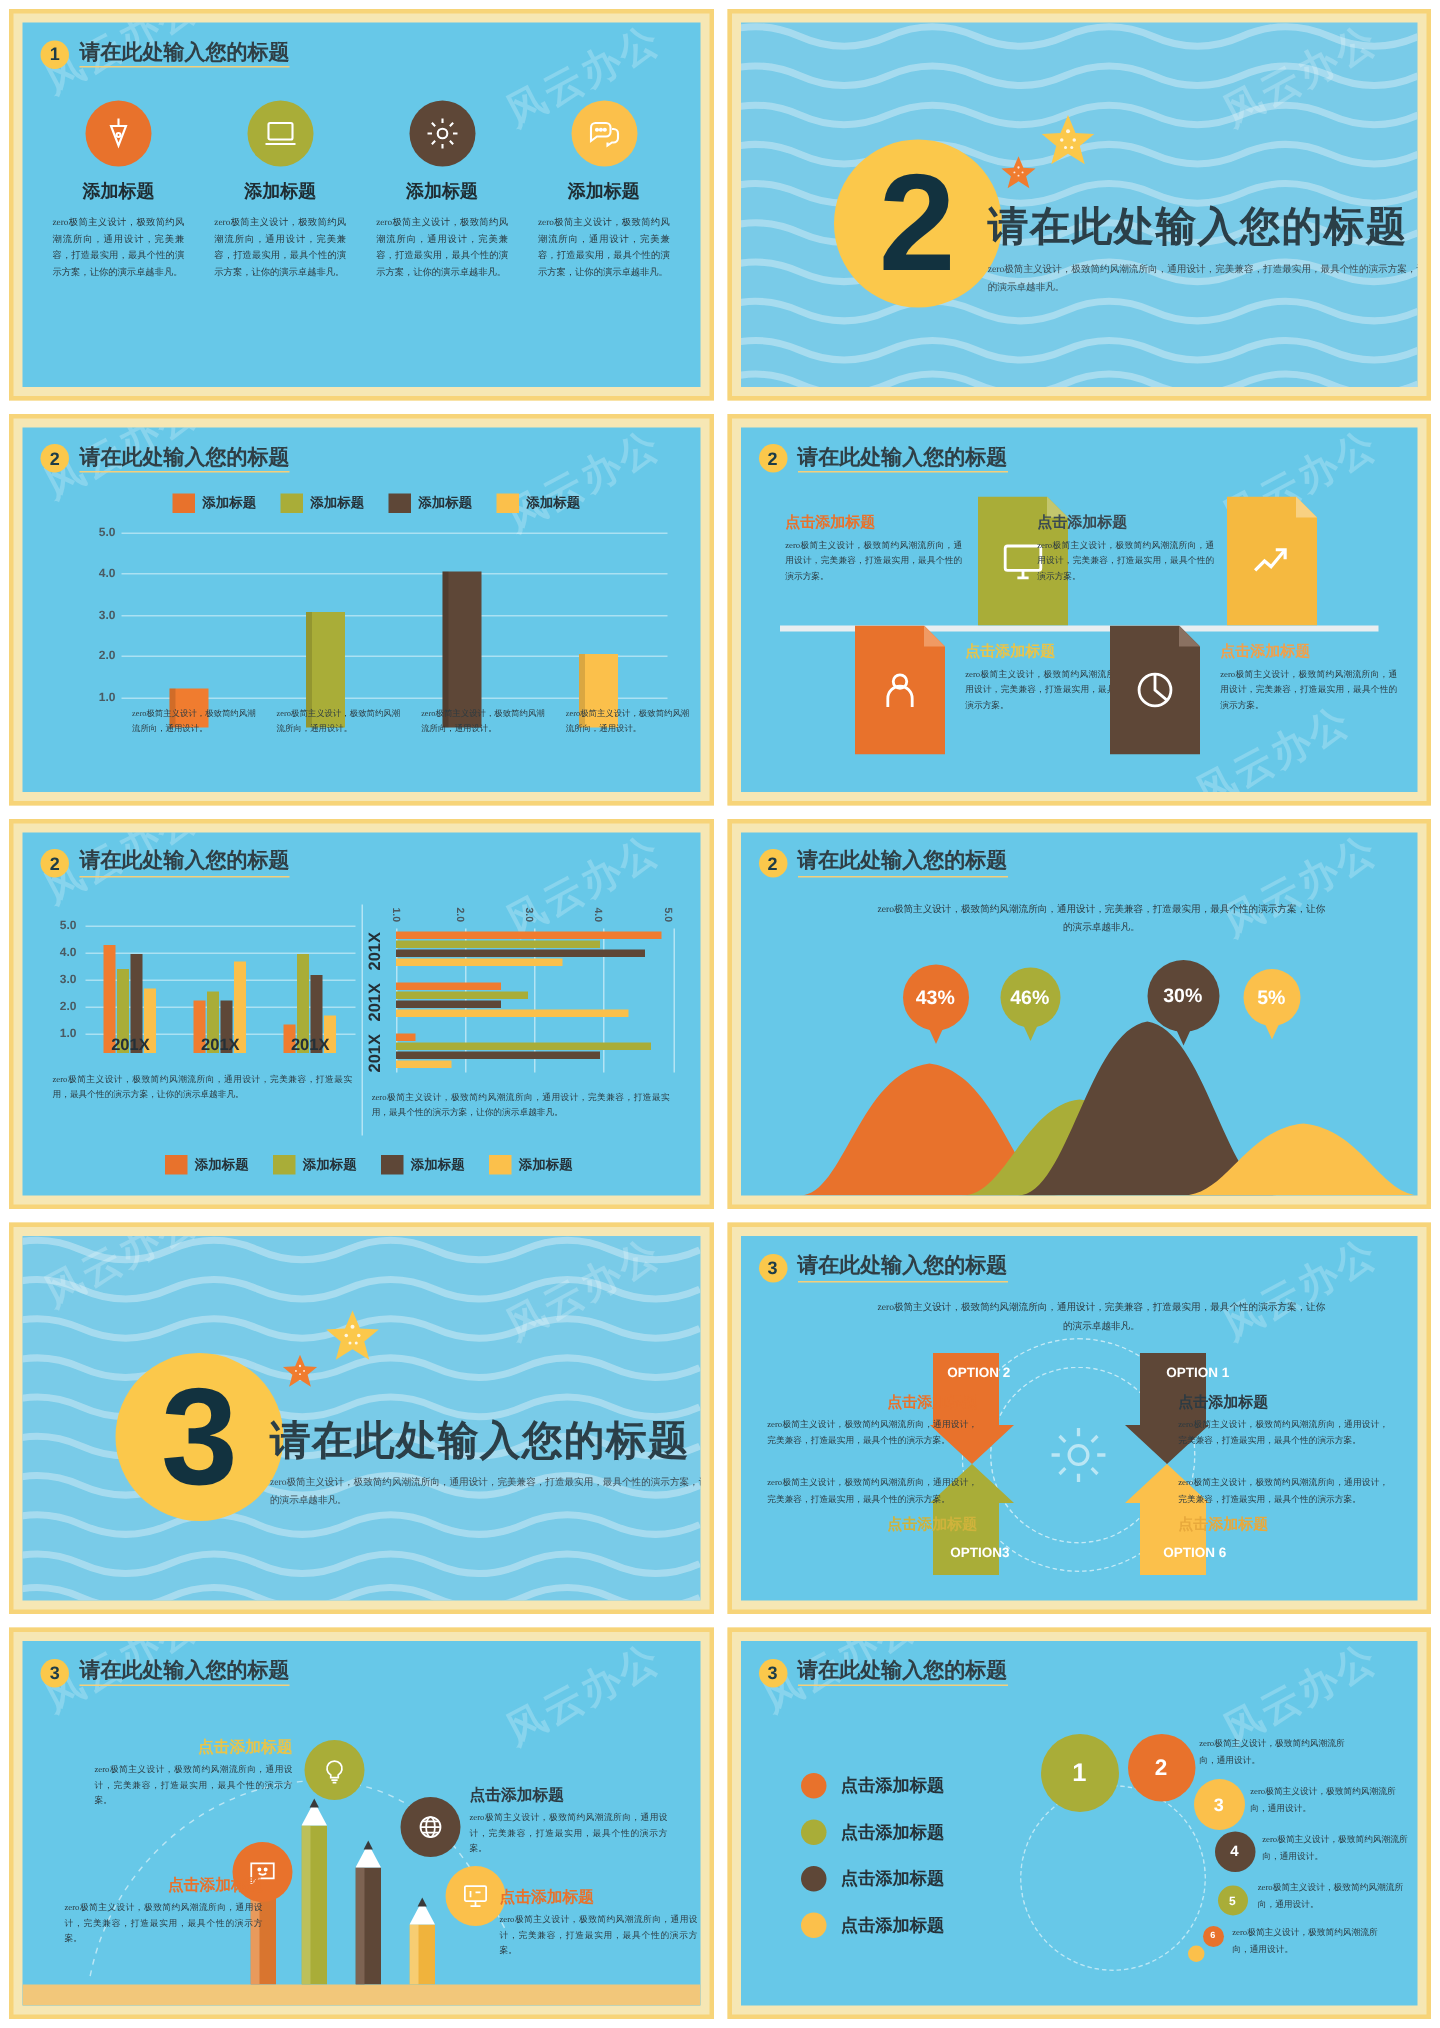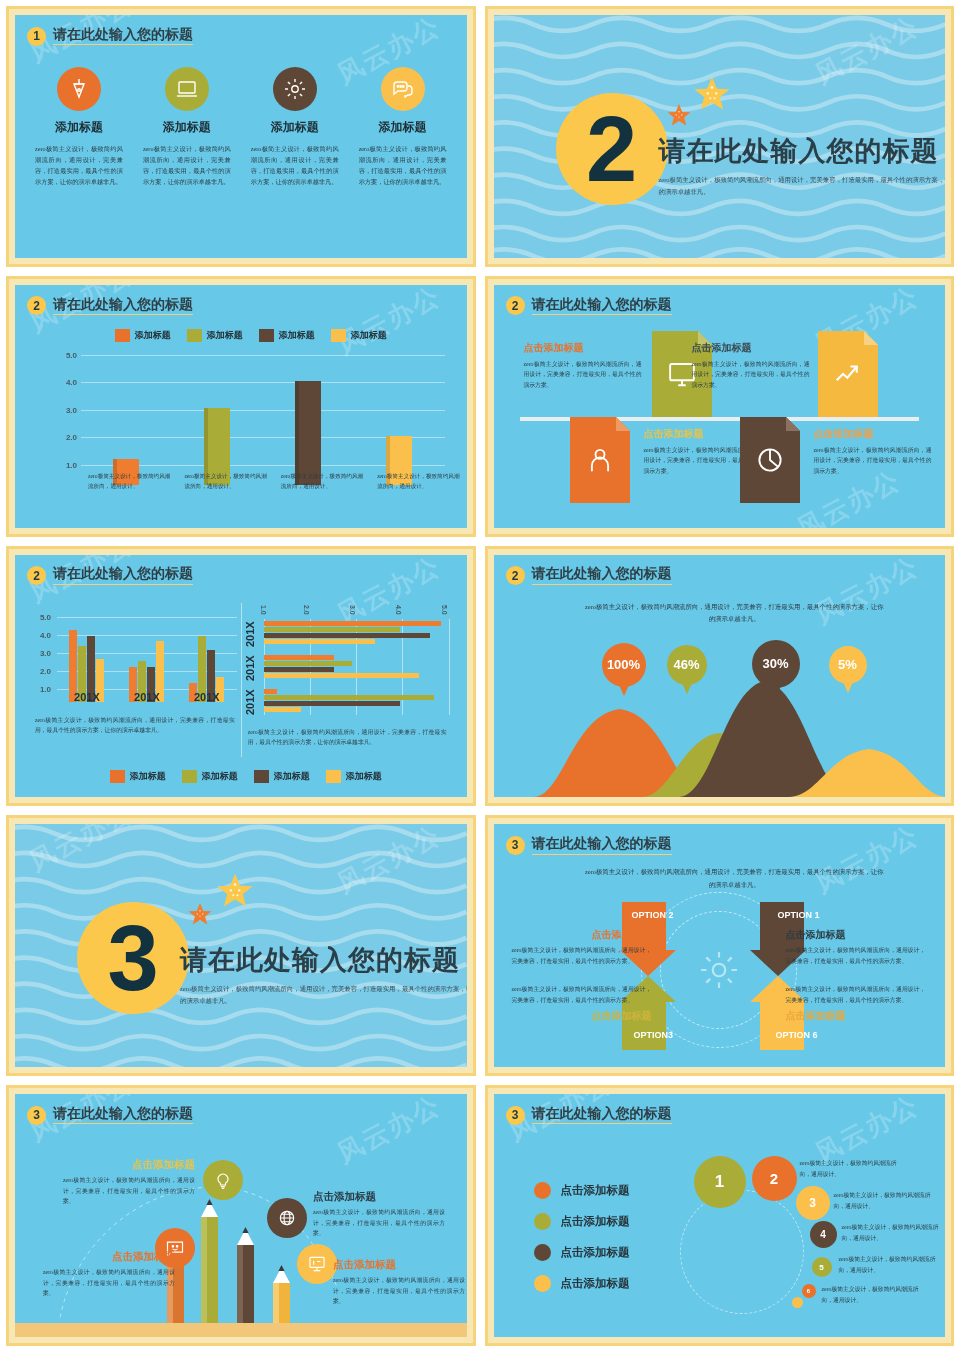--- a/index.html
+++ b/index.html
@@ -554,26 +554,26 @@
 <div class="slide">
  <div class="inner">
   <div class="wm b">风云办公</div>
   <div class="hdr">
     <div class="badge">2</div>
     <div class="htxt">请在此处输入您的标题</div>
   </div>
   <div class="mdesc">zero极简主义设计，极致简约风潮流所向，通用设计，完美兼容，打造最实用，最具个性的演示方案，让你的演示卓越非凡。</div>
 
   <div class="pin" style="left:108px; top:88px; background:#e8722c; color:#e8722c;">
-    <span style="color:#fff">100%</span>
+    <span style="color:#fff">43%</span>
   </div>
   <div class="pin" style="left:173px; top:90px; background:#a9ad38; color:#a9ad38; width:40px; height:40px;">
     <span style="color:#fff">46%</span>
   </div>
-  <div class="pin" style="left:258px; top:85px; background:#5e4737; color:#5e4737; width:48px; height:48px;">
+  <div class="pin" style="left:271px; top:85px; background:#5e4737; color:#5e4737; width:48px; height:48px;">
     <span style="color:#fff">30%</span>
   </div>
   <div class="pin" style="left:335px; top:91px; background:#fbc04b; color:#fbc04b; width:38px; height:38px;">
     <span style="color:#fff">5%</span>
   </div>
 
   <div class="mtn">
     <svg viewBox="0 0 460 130" preserveAspectRatio="none">
       <path d="M40 130 C70 130 80 48 128 42 C176 48 186 130 216 130 Z" fill="#e8722c"></path>
       <path d="M150 130 C180 130 192 70 230 66 C268 70 280 130 310 130 Z" fill="#a9ad38"></path>

